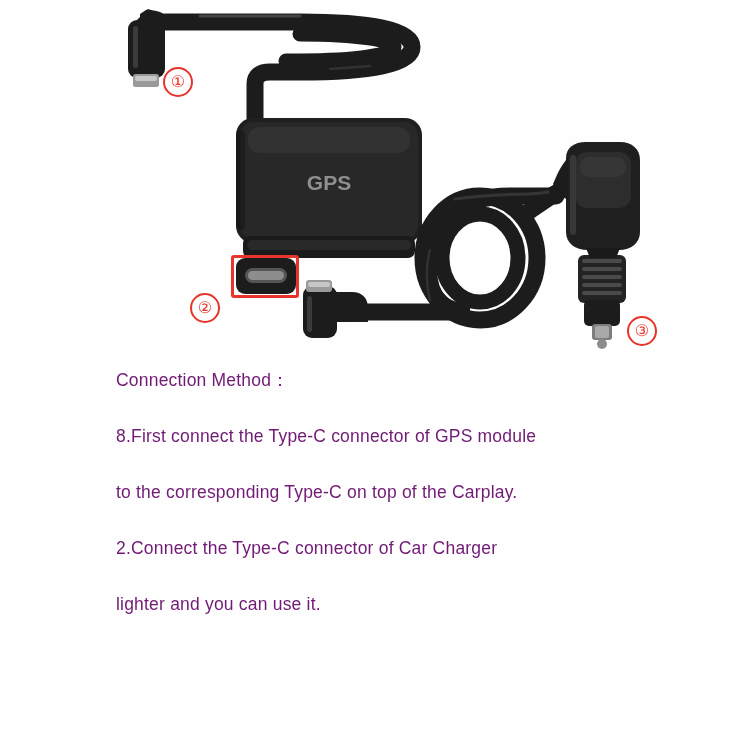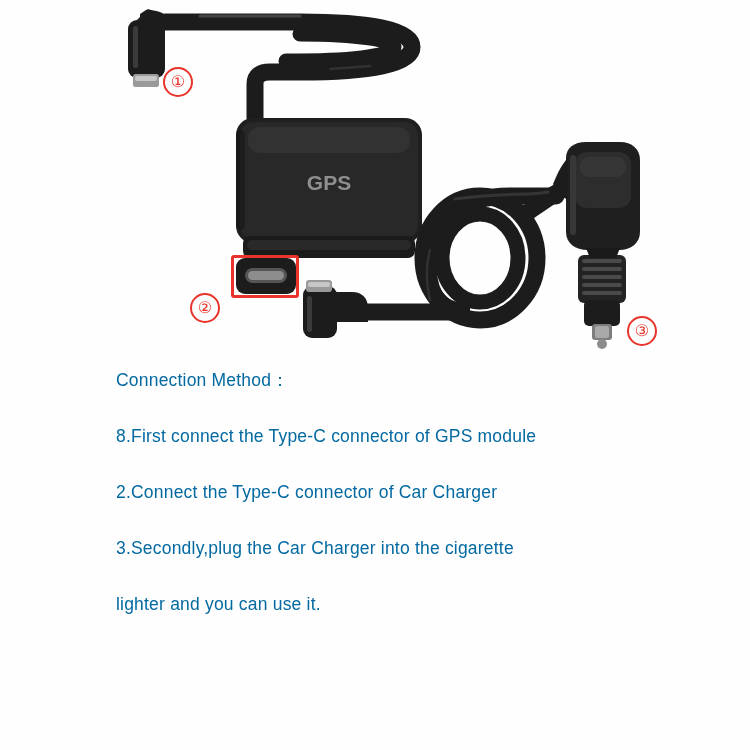--- a/index.html
+++ b/index.html
@@ -66,21 +66,21 @@
 
   
   #instructions {
     position: absolute;
     left: 116px;
     top: 352px;
     width: 600px;
   }
   .line {
     font-size: 17.5px;
-    color: #0369a1;
+    color: #701a75;
     letter-spacing: 0.2px;
     line-height: 56px;
     white-space: nowrap;
     font-family: "Liberation Sans", sans-serif;
   }
   .heading {
     font-size: 17.5px;
   }
   
   #bottom-edge {
@@ -195,19 +195,19 @@
     <div class="highlight-box"></div>
 
     <div class="callout" id="callout-1">①</div>
     <div class="callout" id="callout-2">②</div>
     <div class="callout" id="callout-3">③</div>
   </div>
 
   <div id="instructions">
     <div class="line heading">Connection Method：</div>
     <div class="line">8.First connect the Type-C connector of GPS module</div>
+    <div class="line">to the corresponding Type-C on top of the Carplay.</div>
     <div class="line">2.Connect the Type-C connector of Car Charger</div>
-    <div class="line">3.Secondly,plug the Car Charger into the cigarette</div>
     <div class="line">lighter and you can use it.</div>
   </div>
 
   <div id="bottom-edge"></div>
 </div>
 
 </body></html>

